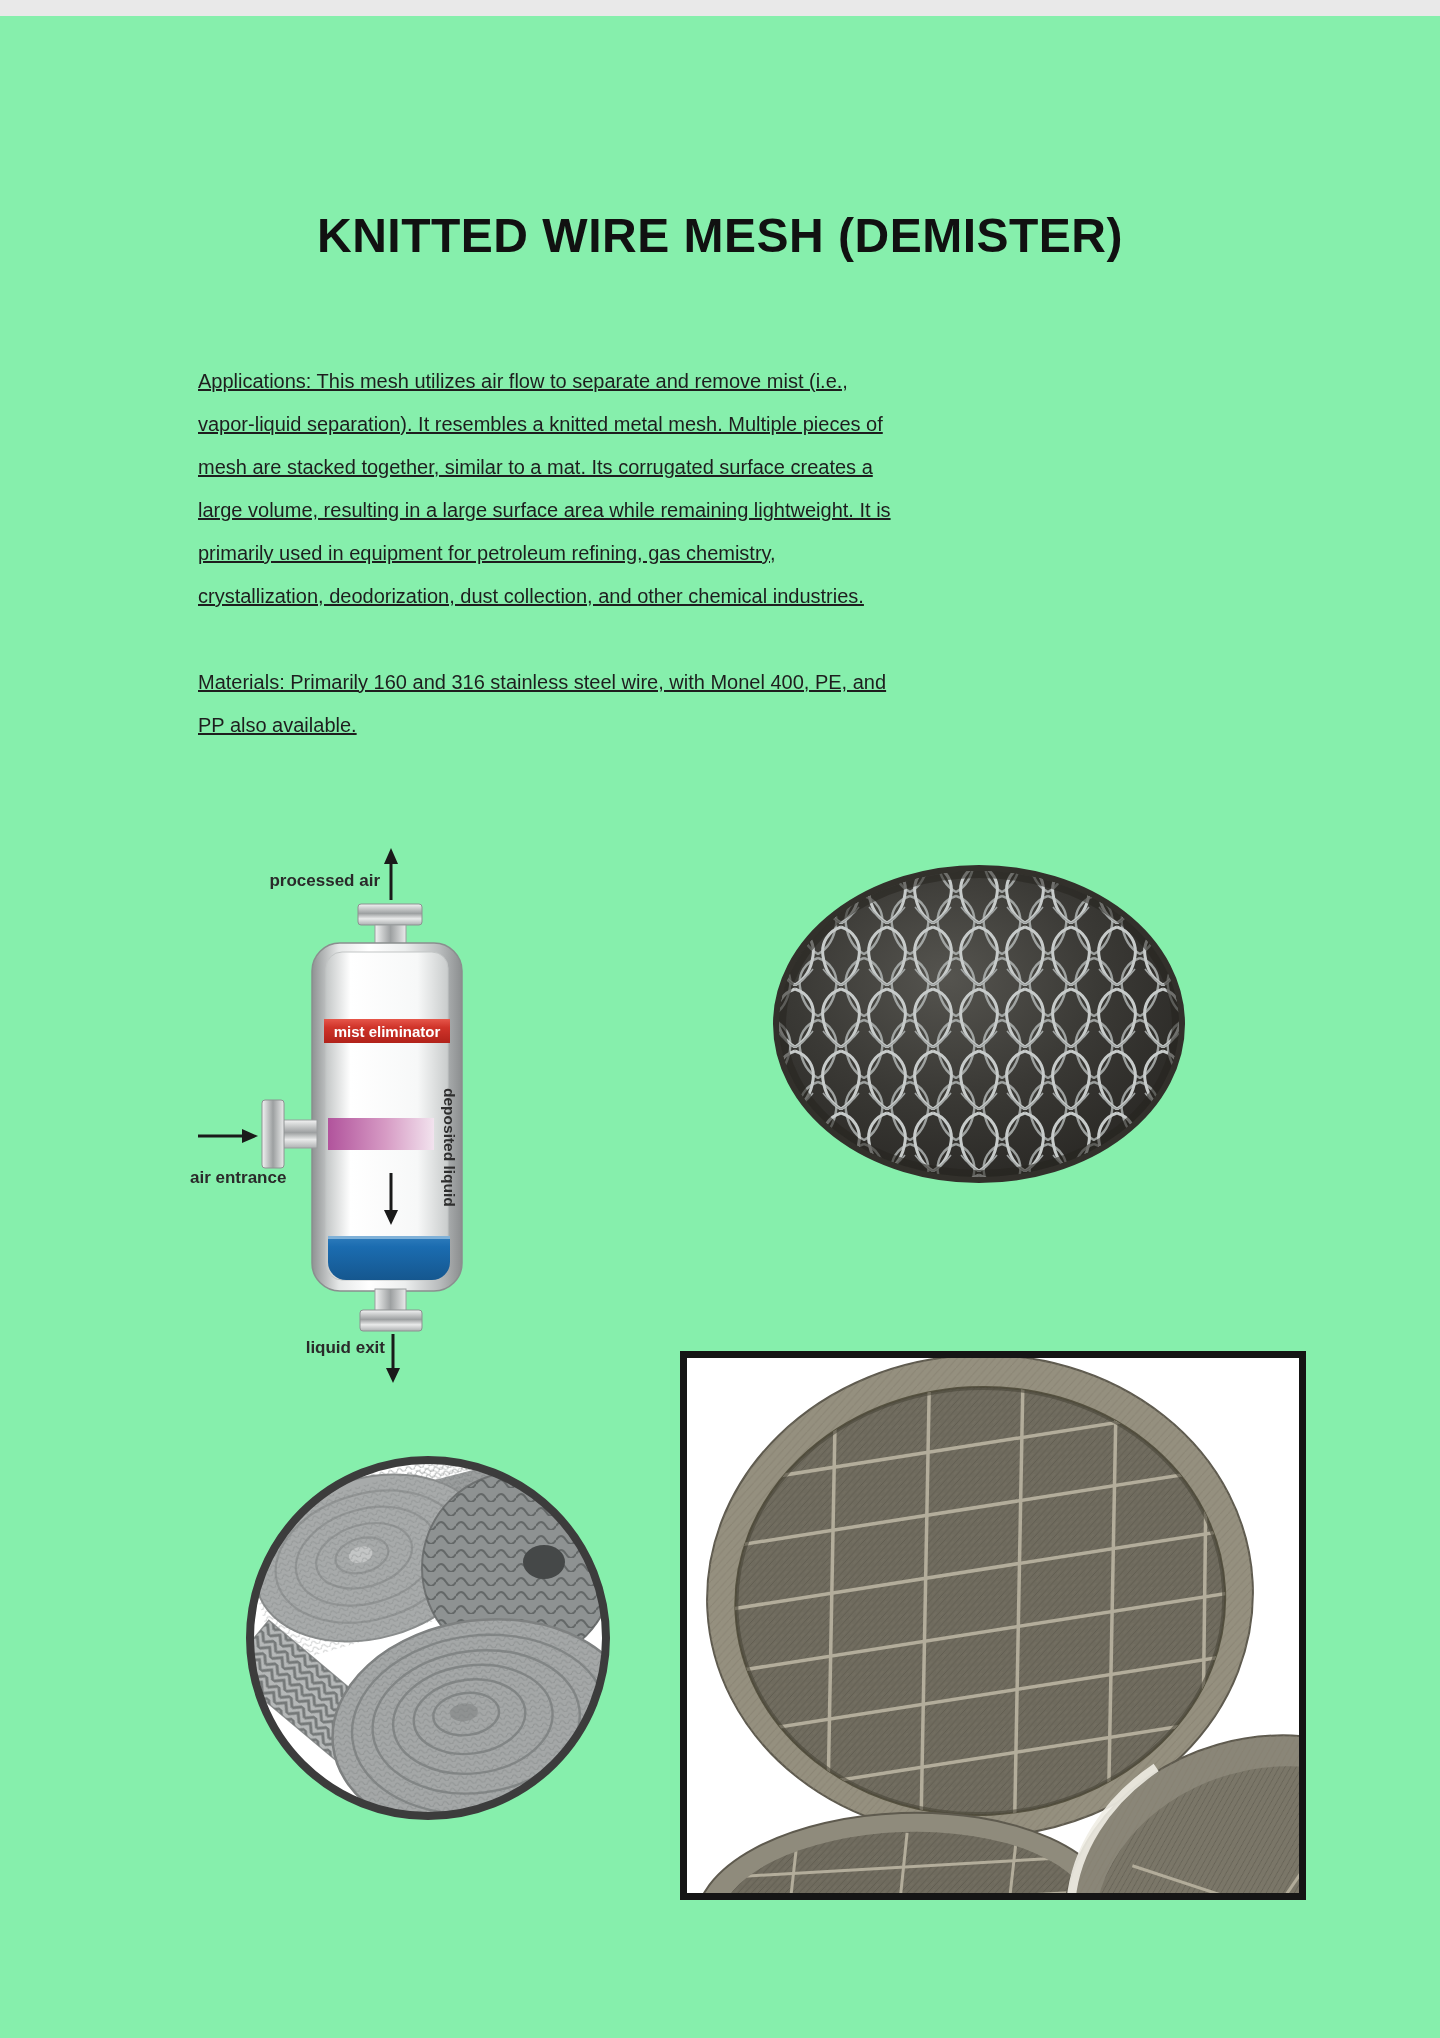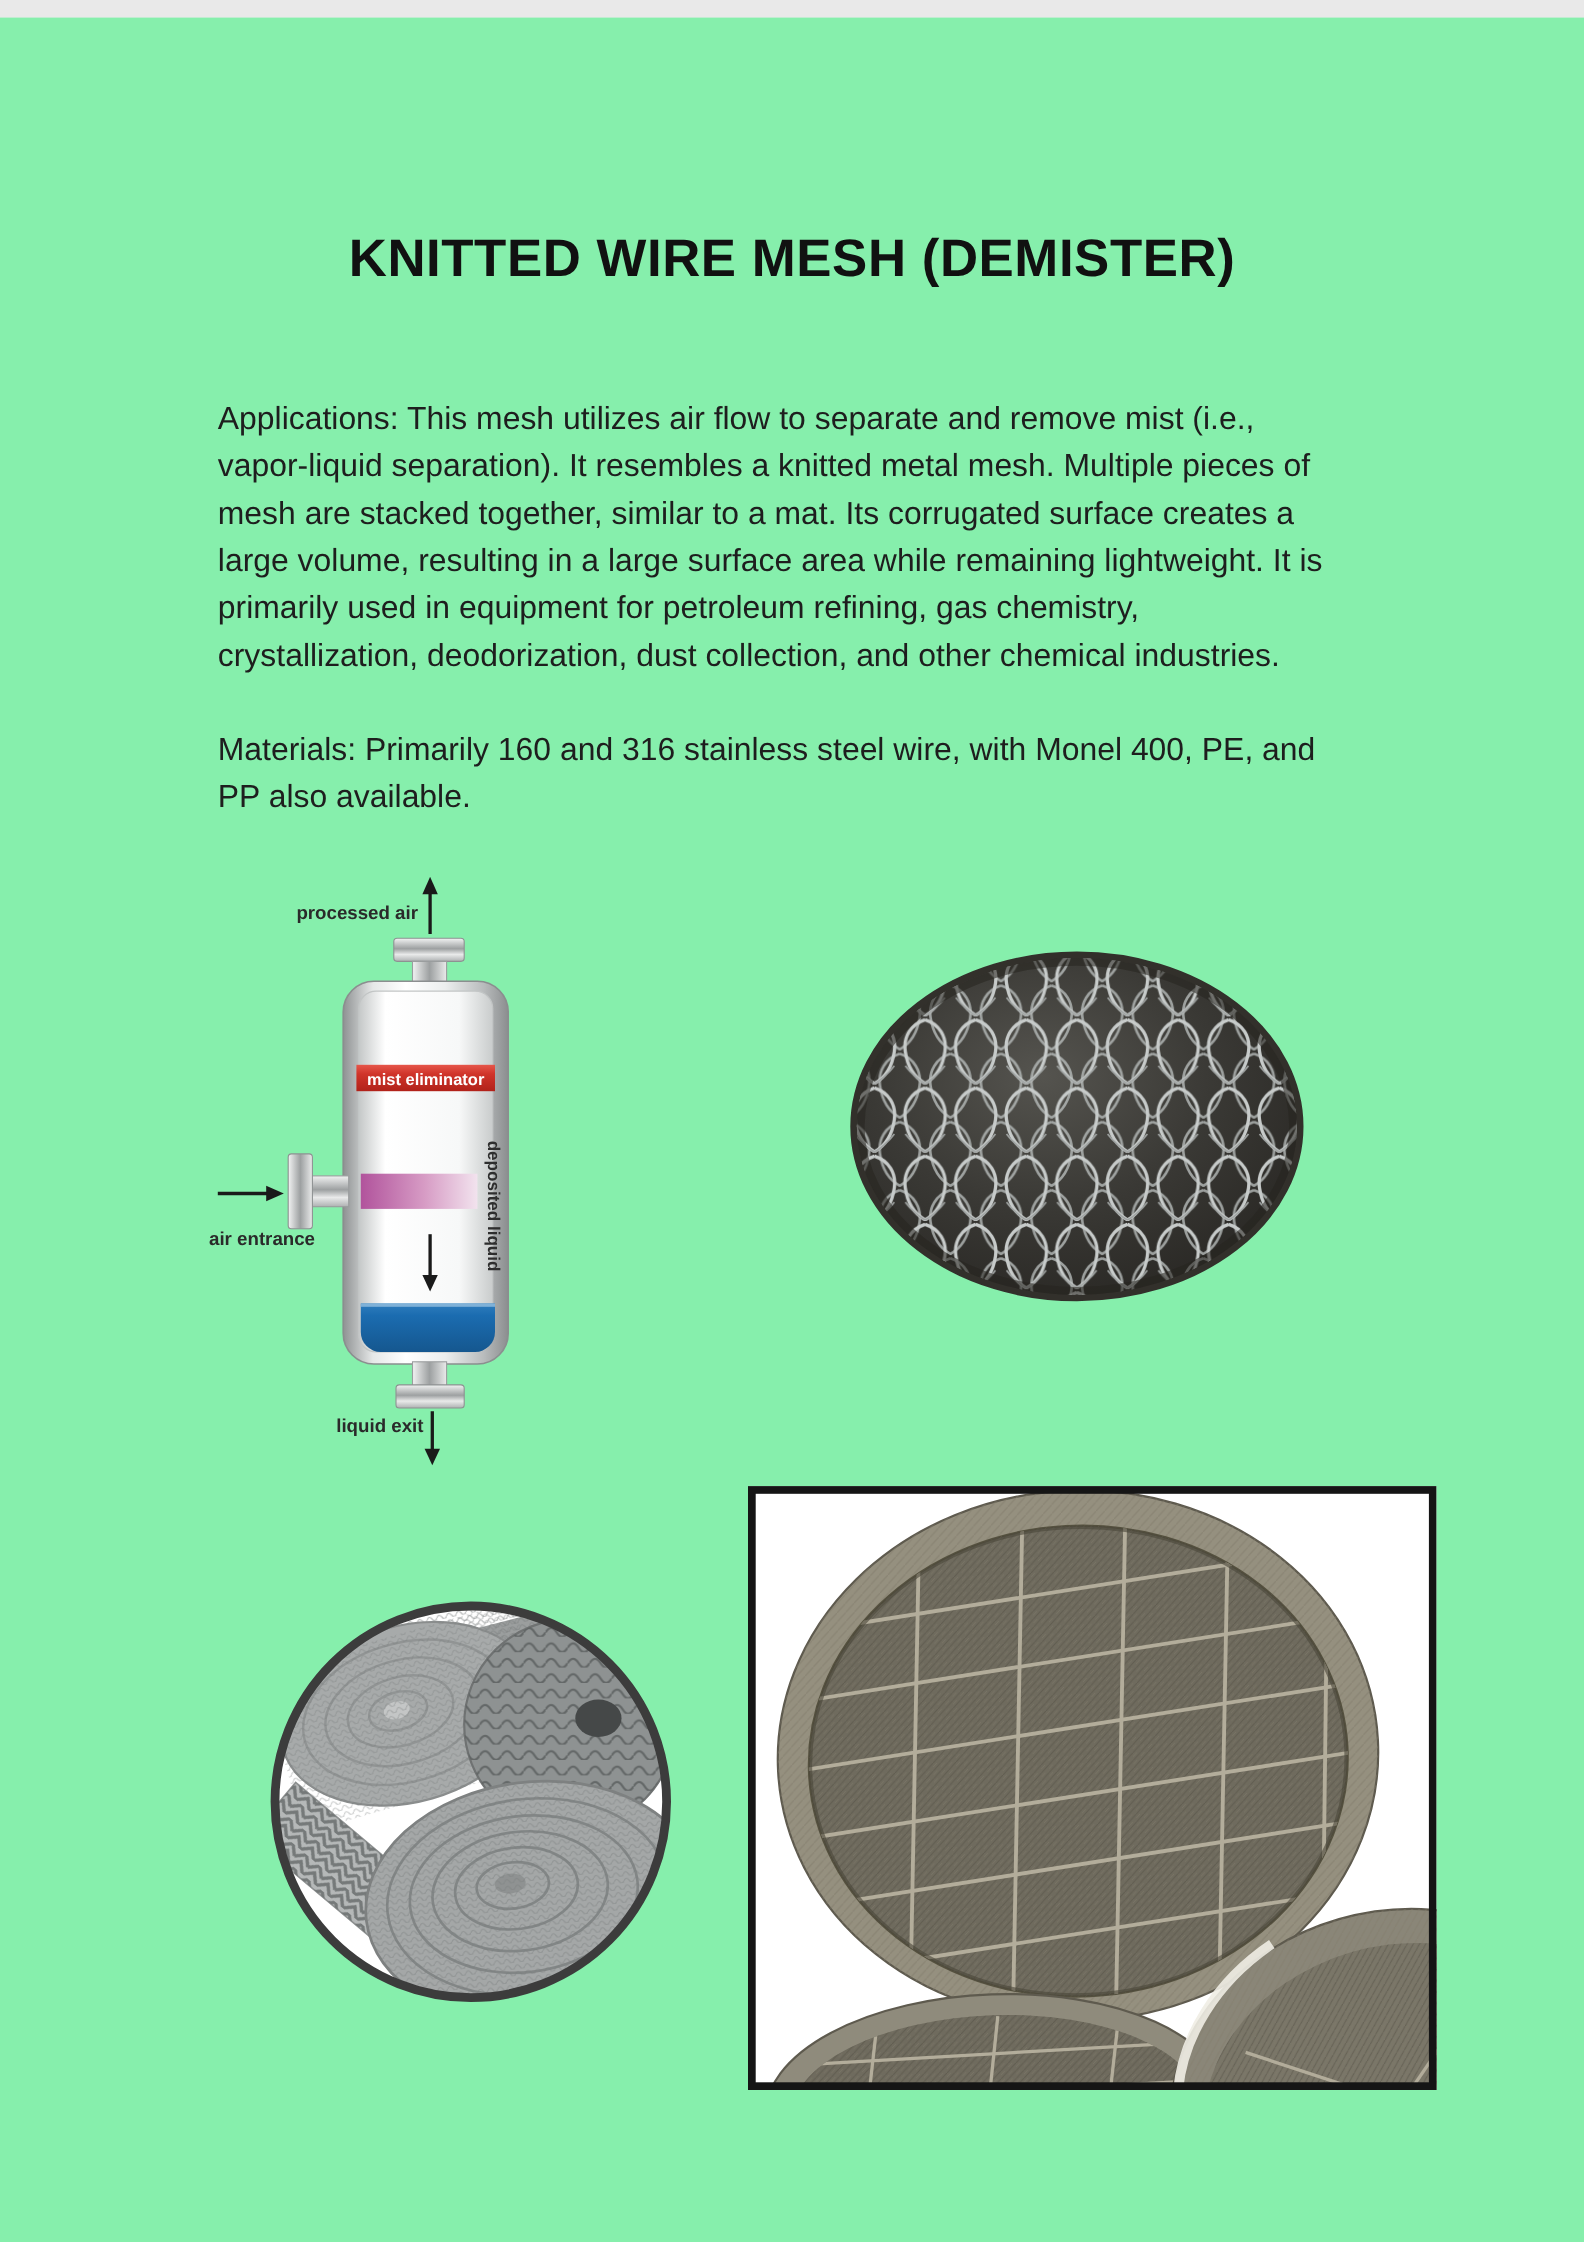--- a/index.html
+++ b/index.html
@@ -19,29 +19,30 @@
     font-size:48px;
     font-weight:bold;
     letter-spacing:.5px;
     color:#111;
     margin:0;
   }
   .body-par{
     position:absolute;
     left:198px;
     width:1070px;
-    font-size:29px;
+    font-size:20px;
     line-height:43px;
     white-space:pre-line;
     color:#1e1e1e;
+    text-decoration:underline;
   }
   .par-applications{top:344px;}
   .par-materials{top:645px;}
 
-  .diagram{position:absolute;left:148px;top:773px;width:320px;height:545px;}
+  .diagram{position:absolute;left:148px;top:824px;width:320px;height:545px;}
   .photo{position:absolute;}
   .photo-mesh-oval{left:772px;top:846px;width:414px;height:324px;}
   .photo-rolls{left:236px;top:1430px;width:384px;height:384px;}
   .photo-pads{left:680px;top:1335px;width:626px;height:549px;}
 
   svg text{font-family:"Liberation Sans", sans-serif;}
 </style>
 </head>
 <body>
 

